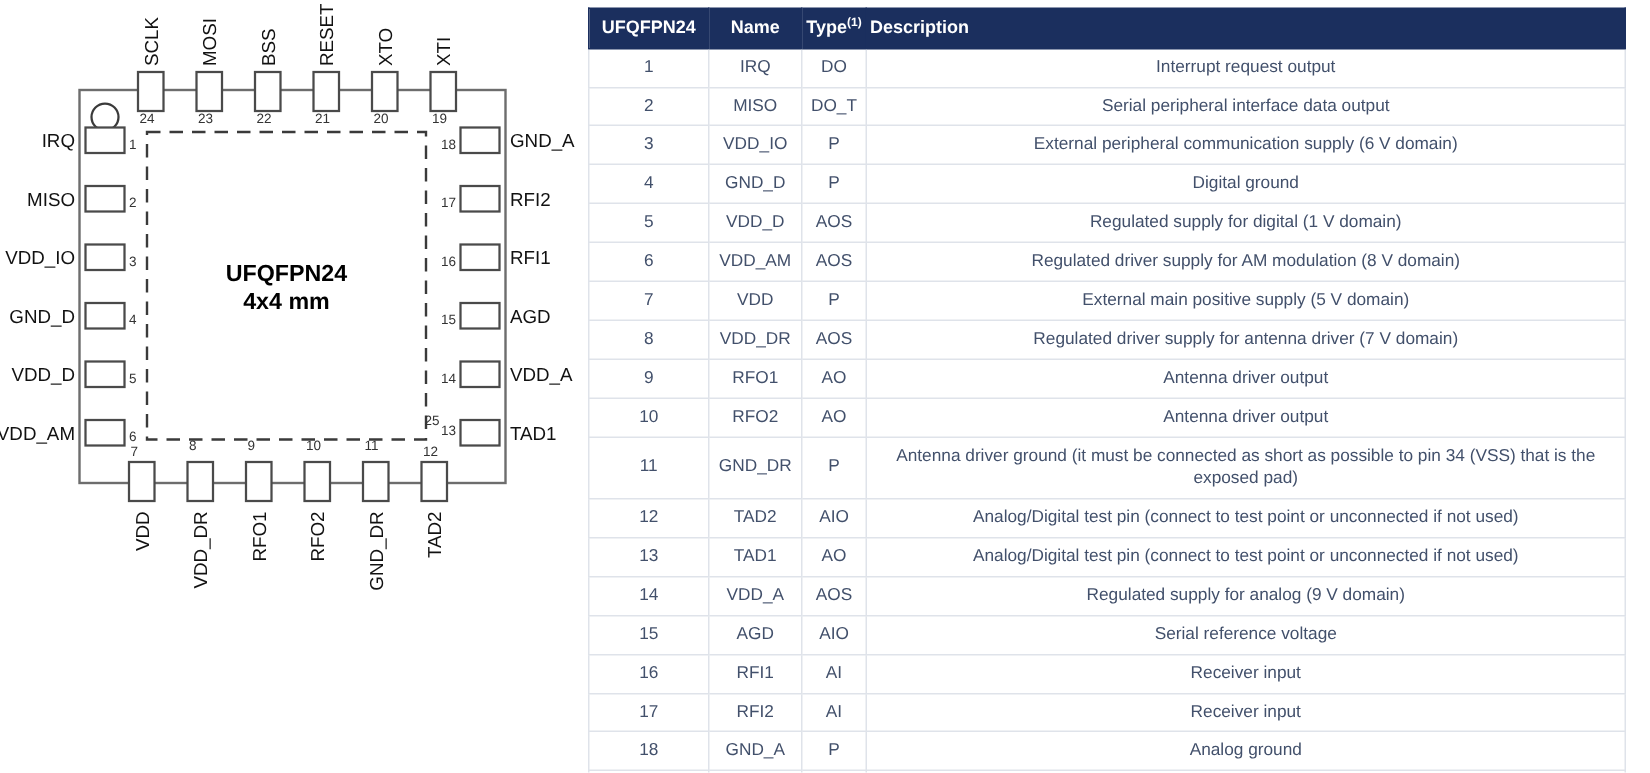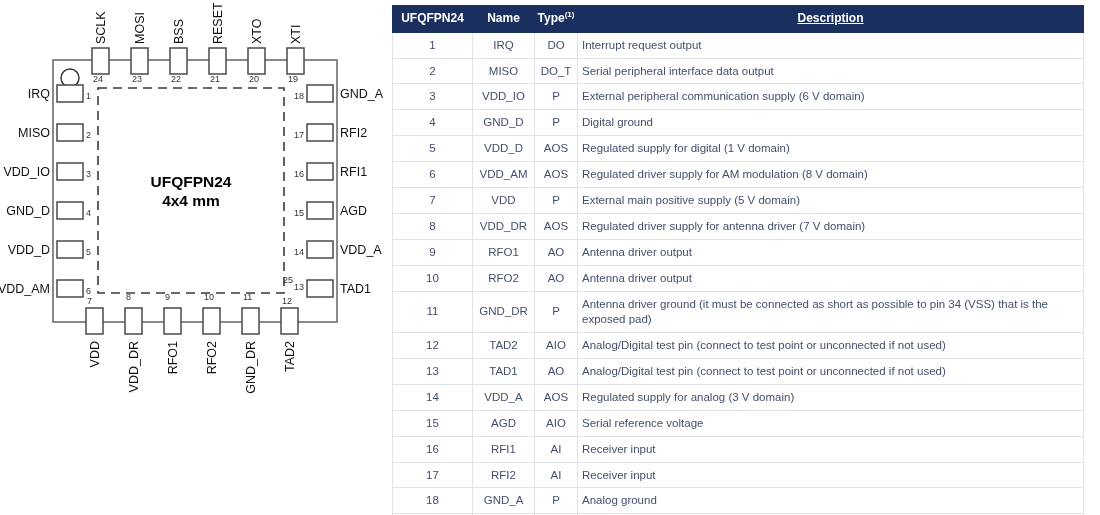--- a/index.html
+++ b/index.html
@@ -38,30 +38,30 @@
   table.pintbl th{
     background:#1b2f5e;
     color:#ffffff;
     font-weight:bold;
     font-size:12px;
     text-align:center;
     padding:6px 2px 7px 2px;
     border:1px solid #1b2f5e;
     line-height:1.05;
   }
-  table.pintbl th.desc{text-align:center;text-decoration:underline;}
+  table.pintbl th.desc{text-align:left;}
   table.pintbl td{
     border:1px solid #dfe3ea;
     padding:5px 4px;
     line-height:1.3;
     vertical-align:middle;
     background:#ffffff;
   }
   td.c-num,td.c-name,td.c-type{text-align:center;}
-  td.c-desc{text-align:left;padding-left:8px;}
+  td.c-desc{text-align:center;padding-left:8px;}
   sup{font-size:8px;vertical-align:super;line-height:0;}
   col.w1{width:80px;}
   col.w2{width:62px;}
   col.w3{width:43px;}
   col.w4{width:506px;}
 </style>
 </head>
 <body>
 
 <div id="root">
@@ -265,21 +265,21 @@
           <tr>
             <td class="c-num">13</td>
             <td class="c-name">TAD1</td>
             <td class="c-type">AO</td>
             <td class="c-desc">Analog/Digital test pin (connect to test point or unconnected if not used)</td>
           </tr>
           <tr>
             <td class="c-num">14</td>
             <td class="c-name">VDD_A</td>
             <td class="c-type">AOS</td>
-            <td class="c-desc">Regulated supply for analog (3 V domain)</td>
+            <td class="c-desc">Regulated supply for analog (9 V domain)</td>
           </tr>
           <tr>
             <td class="c-num">15</td>
             <td class="c-name">AGD</td>
             <td class="c-type">AIO</td>
             <td class="c-desc">Serial reference voltage</td>
           </tr>
           <tr>
             <td class="c-num">16</td>
             <td class="c-name">RFI1</td>

